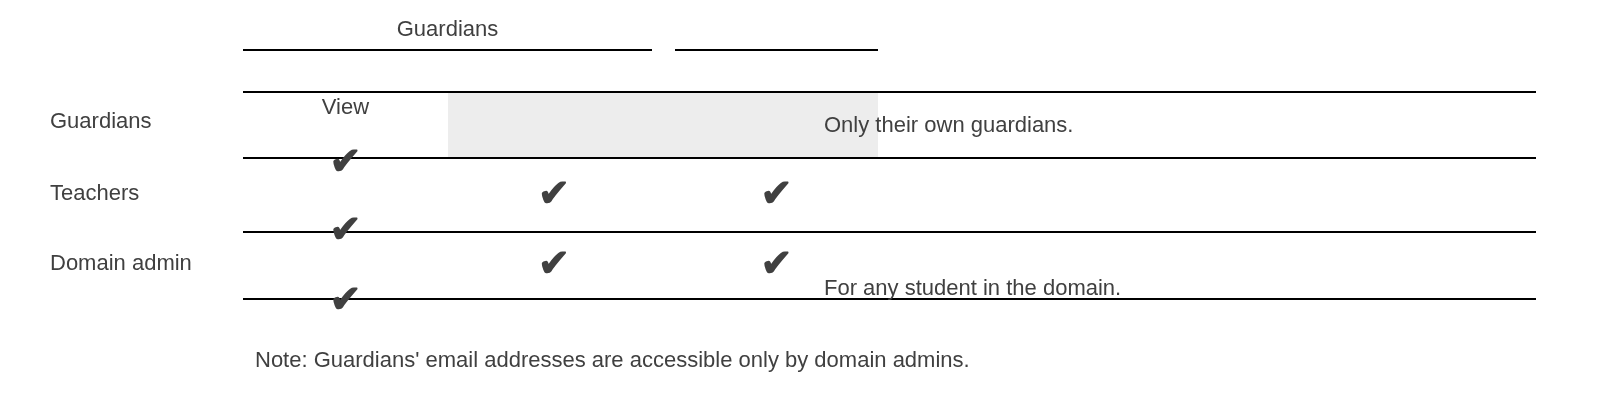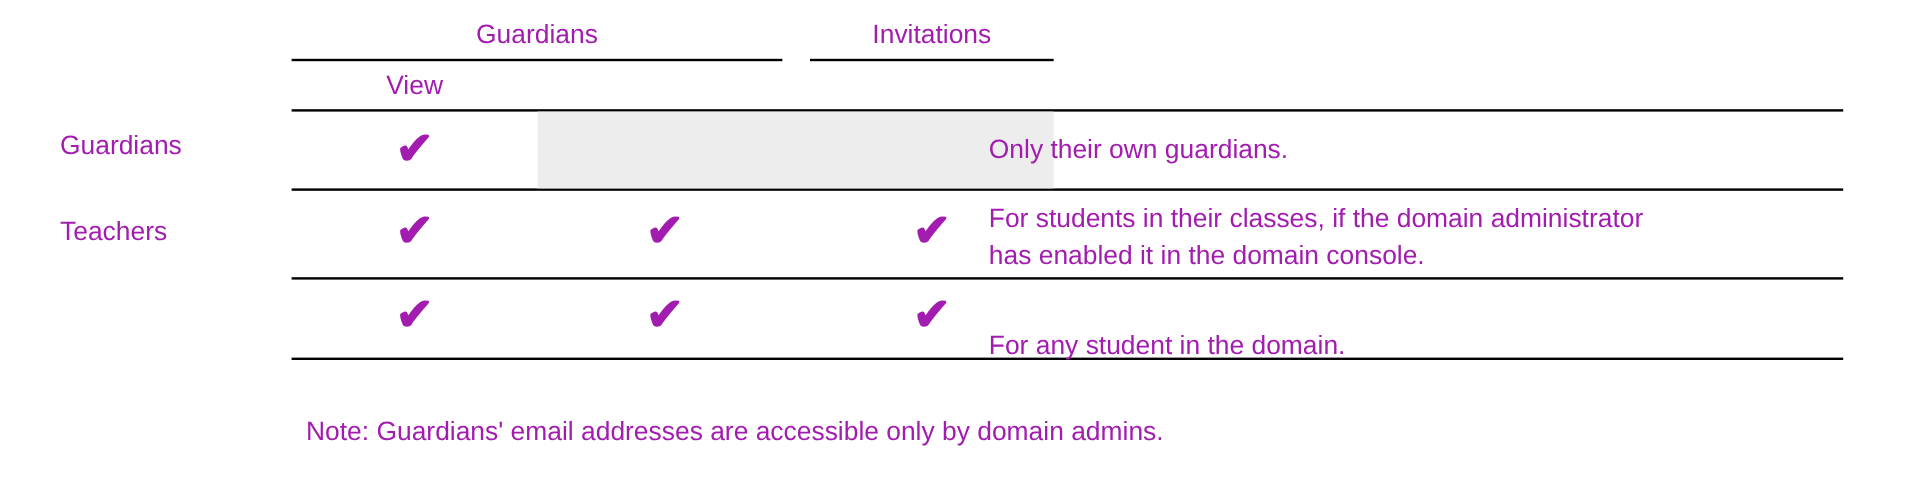--- a/index.html
+++ b/index.html
@@ -1,29 +1,29 @@
 <!DOCTYPE html>
 <html><head>
 <meta charset="utf-8">
 <style>
   html, body { margin: 0; padding: 0; background: #ffffff; }
   .canvas {
     position: relative;
     width: 1600px;
     height: 410px;
     background: #ffffff;
-    color: #a21caf;
+    color: #404040;
     font-family: "Liberation Sans", sans-serif;
     overflow: hidden;
   }
   .txt { position: absolute; font-size: 22px; line-height: 26px; white-space: nowrap; }
   .center { text-align: center; }
   .rule { position: absolute; height: 2px; background: #000000; }
   
-  .col-view   { left: 243px; width: 205px; }
+  .col-view   { left: 243px; width: 205px; margin-top: 36px; }
   .col-modify { left: 448px; width: 212px; }
   .col-vm     { left: 675px; width: 203px; }
   .group-guardians   { left: 243px; width: 409px; }
   .group-invitations { left: 675px; width: 203px; }
   
   .group-label { top: 16px; }
   .group-underline { top: 49px; }
   .col-label { top: 58px; }
   
   .rule-full { left: 243px; width: 1293px; }
@@ -62,21 +62,20 @@
   .note-line { display: block; white-space: nowrap; }
   
   .footnote { left: 255px; top: 347px; }
 </style>
 </head>
 <body>
 
 <div class="canvas">
 
   <div class="txt center group-label group-guardians">Guardians</div>
-  <div class="txt center group-label group-invitations">Invitations</div>
 
   <div class="rule group-underline group-guardians"></div>
   <div class="rule group-underline group-invitations"></div>
 
   <div class="txt center col-label col-view">View</div>
 
   <div class="rule rule-full rule-1"></div>
   <div class="rule rule-full rule-2"></div>
   <div class="rule rule-full rule-3"></div>
   <div class="rule rule-full rule-4"></div>
@@ -84,25 +83,22 @@
   <div class="disabled-cell"></div>
 
   <div class="txt role-label row0-label">Guardians</div>
   <div class="check col-view row0-check">✔</div>
   <div class="txt note row0-note">Only their own guardians.</div>
 
   <div class="txt role-label row1-label">Teachers</div>
   <div class="check col-view row1-check">✔</div>
   <div class="check col-modify row1-check">✔</div>
   <div class="check col-vm row1-check">✔</div>
-  <div class="txt note row1-note">
-    <span class="note-line">For students in their classes, if the domain administrator</span>
-    <span class="note-line">has enabled it in the domain console.</span>
-  </div>
 
+  <div class="txt role-label row2-label">Domain admin</div>
   <div class="check col-view row2-check">✔</div>
   <div class="check col-modify row2-check">✔</div>
   <div class="check col-vm row2-check">✔</div>
   <div class="txt note row2-note">For any student in the domain.</div>
 
   <div class="txt footnote">Note: Guardians' email addresses are accessible only by domain admins.</div>
 
 </div>
 
 </body></html>

